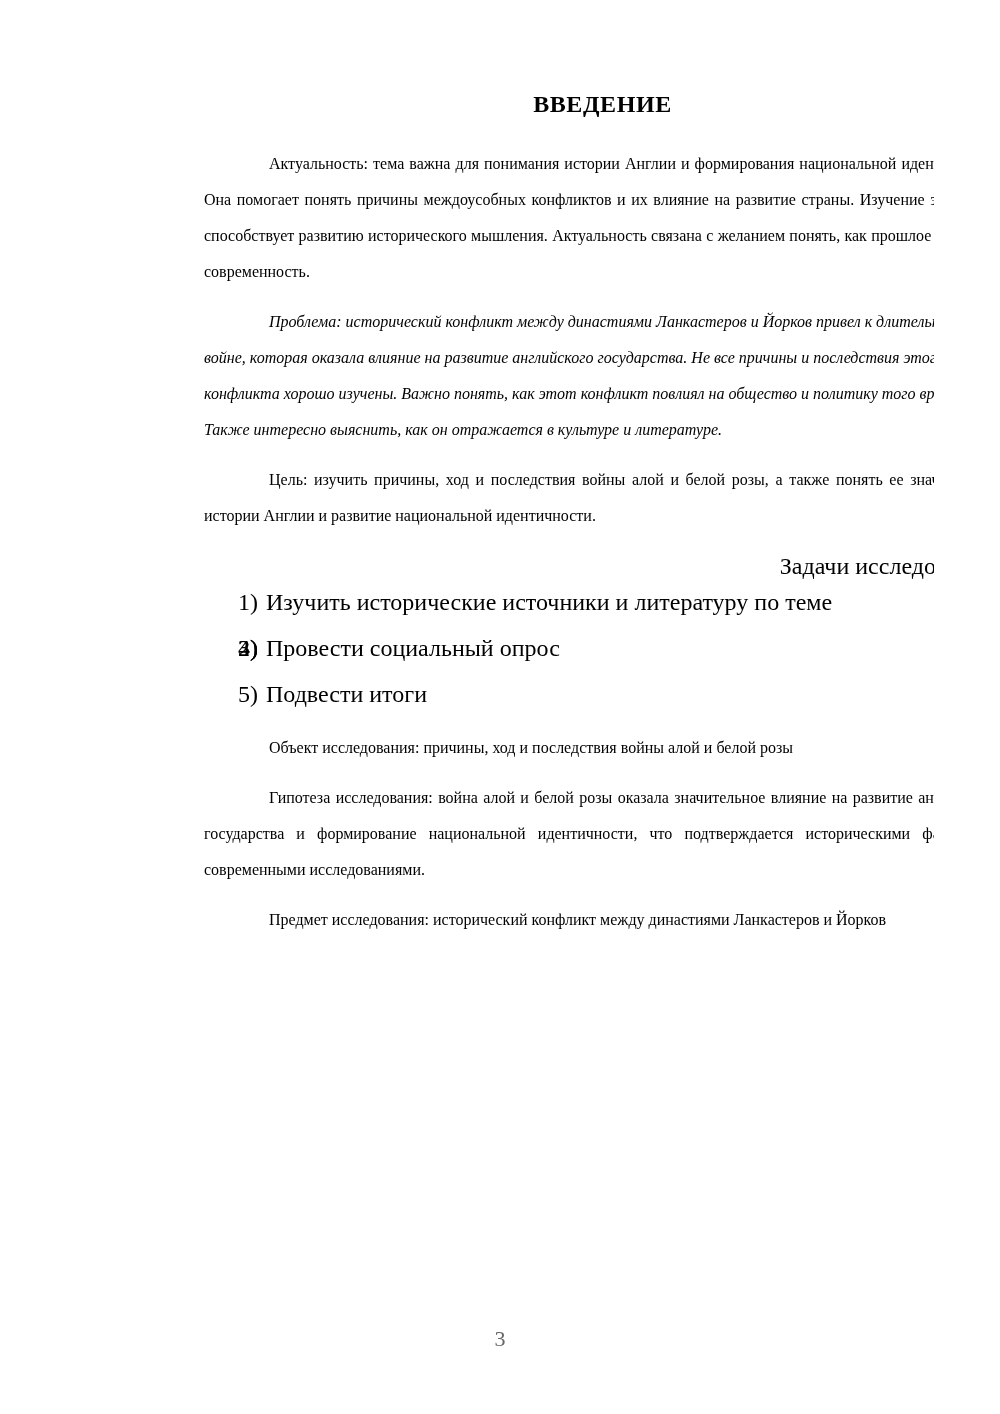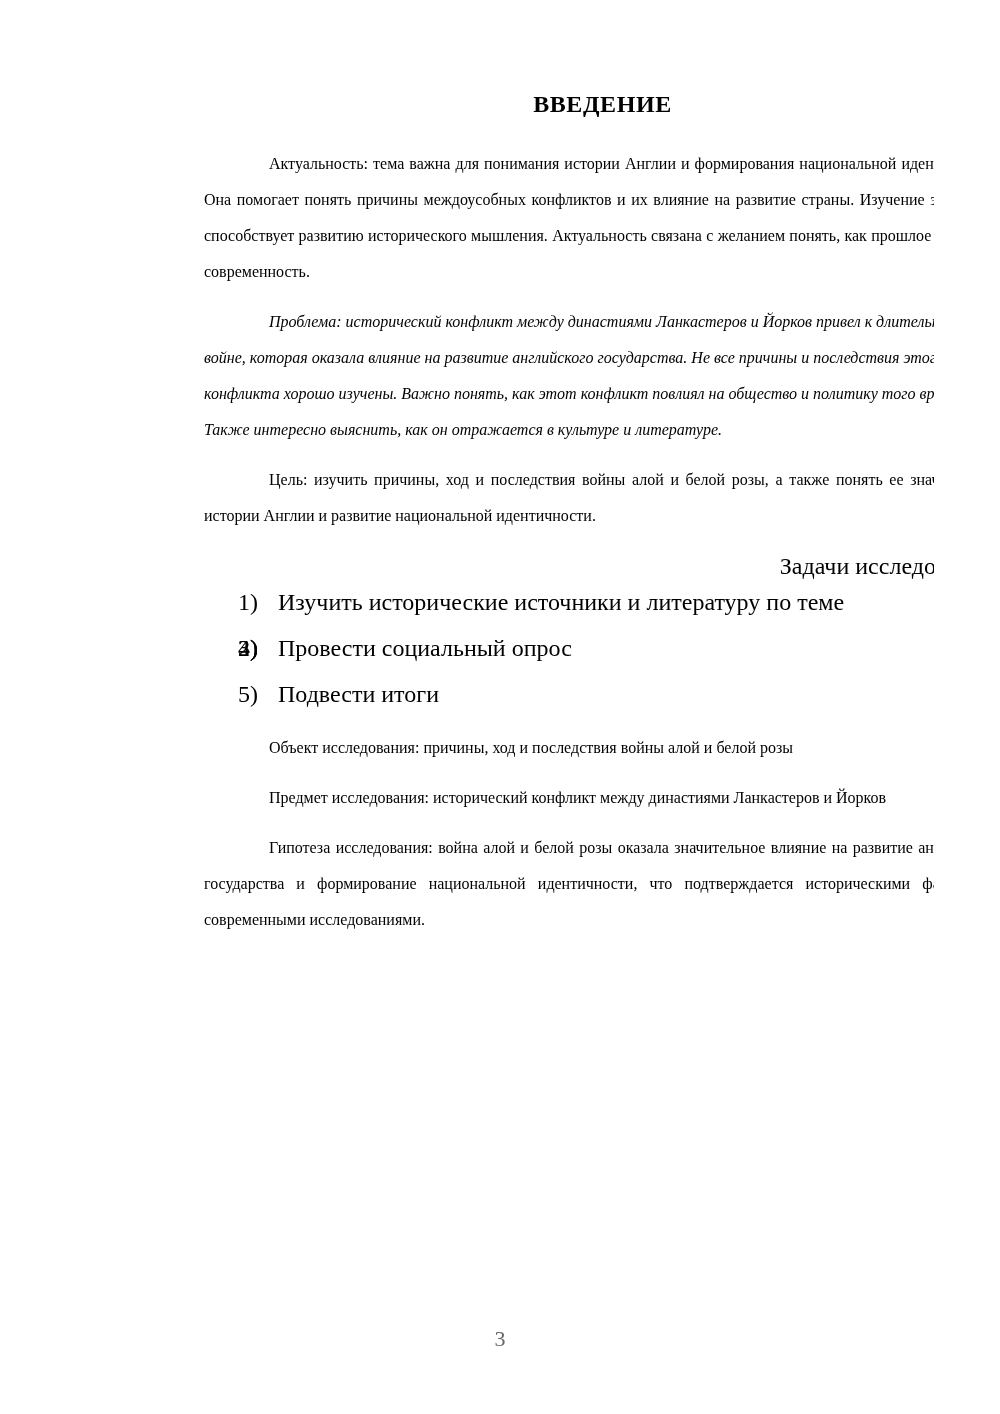--- a/index.html
+++ b/index.html
@@ -77,21 +77,21 @@
     white-space: nowrap;
   }
 
   .task-list li .marker {
     position: absolute;
     left: 34px;
     top: 0;
   }
 
   .task-list li .task-text {
-    margin-left: 40px;
+    margin-left: 28px;
   }
 
   .page-number {
     position: absolute;
     left: 0;
     right: 0;
     top: 1326px;
     text-align: center;
     font-size: 22px;
     color: #666666;
@@ -131,21 +131,21 @@
         <span class="task-text">Провести социальный опрос</span>
       </li>
       <li>
         <span class="marker">5)</span>
         <span class="task-text">Подвести итоги</span>
       </li>
     </ol>
 
     <p class="para">Объект исследования: причины, ход и последствия войны алой и белой розы</p>
 
+    <p class="para">Гипотеза исследования: война алой и белой розы оказала значительное влияние на развитие английского государства и формирование национальной идентичности, что подтверждается историческими фактами и современными исследованиями.</p>
+
     <p class="para">Предмет исследования: исторический конфликт между династиями Ланкастеров и Йорков</p>
-
-    <p class="para">Гипотеза исследования: война алой и белой розы оказала значительное влияние на развитие английского государства и формирование национальной идентичности, что подтверждается историческими фактами и современными исследованиями.</p>
 
   </div>
 
   <div class="page-number">3</div>
 
 </div>
 
 </body></html>

